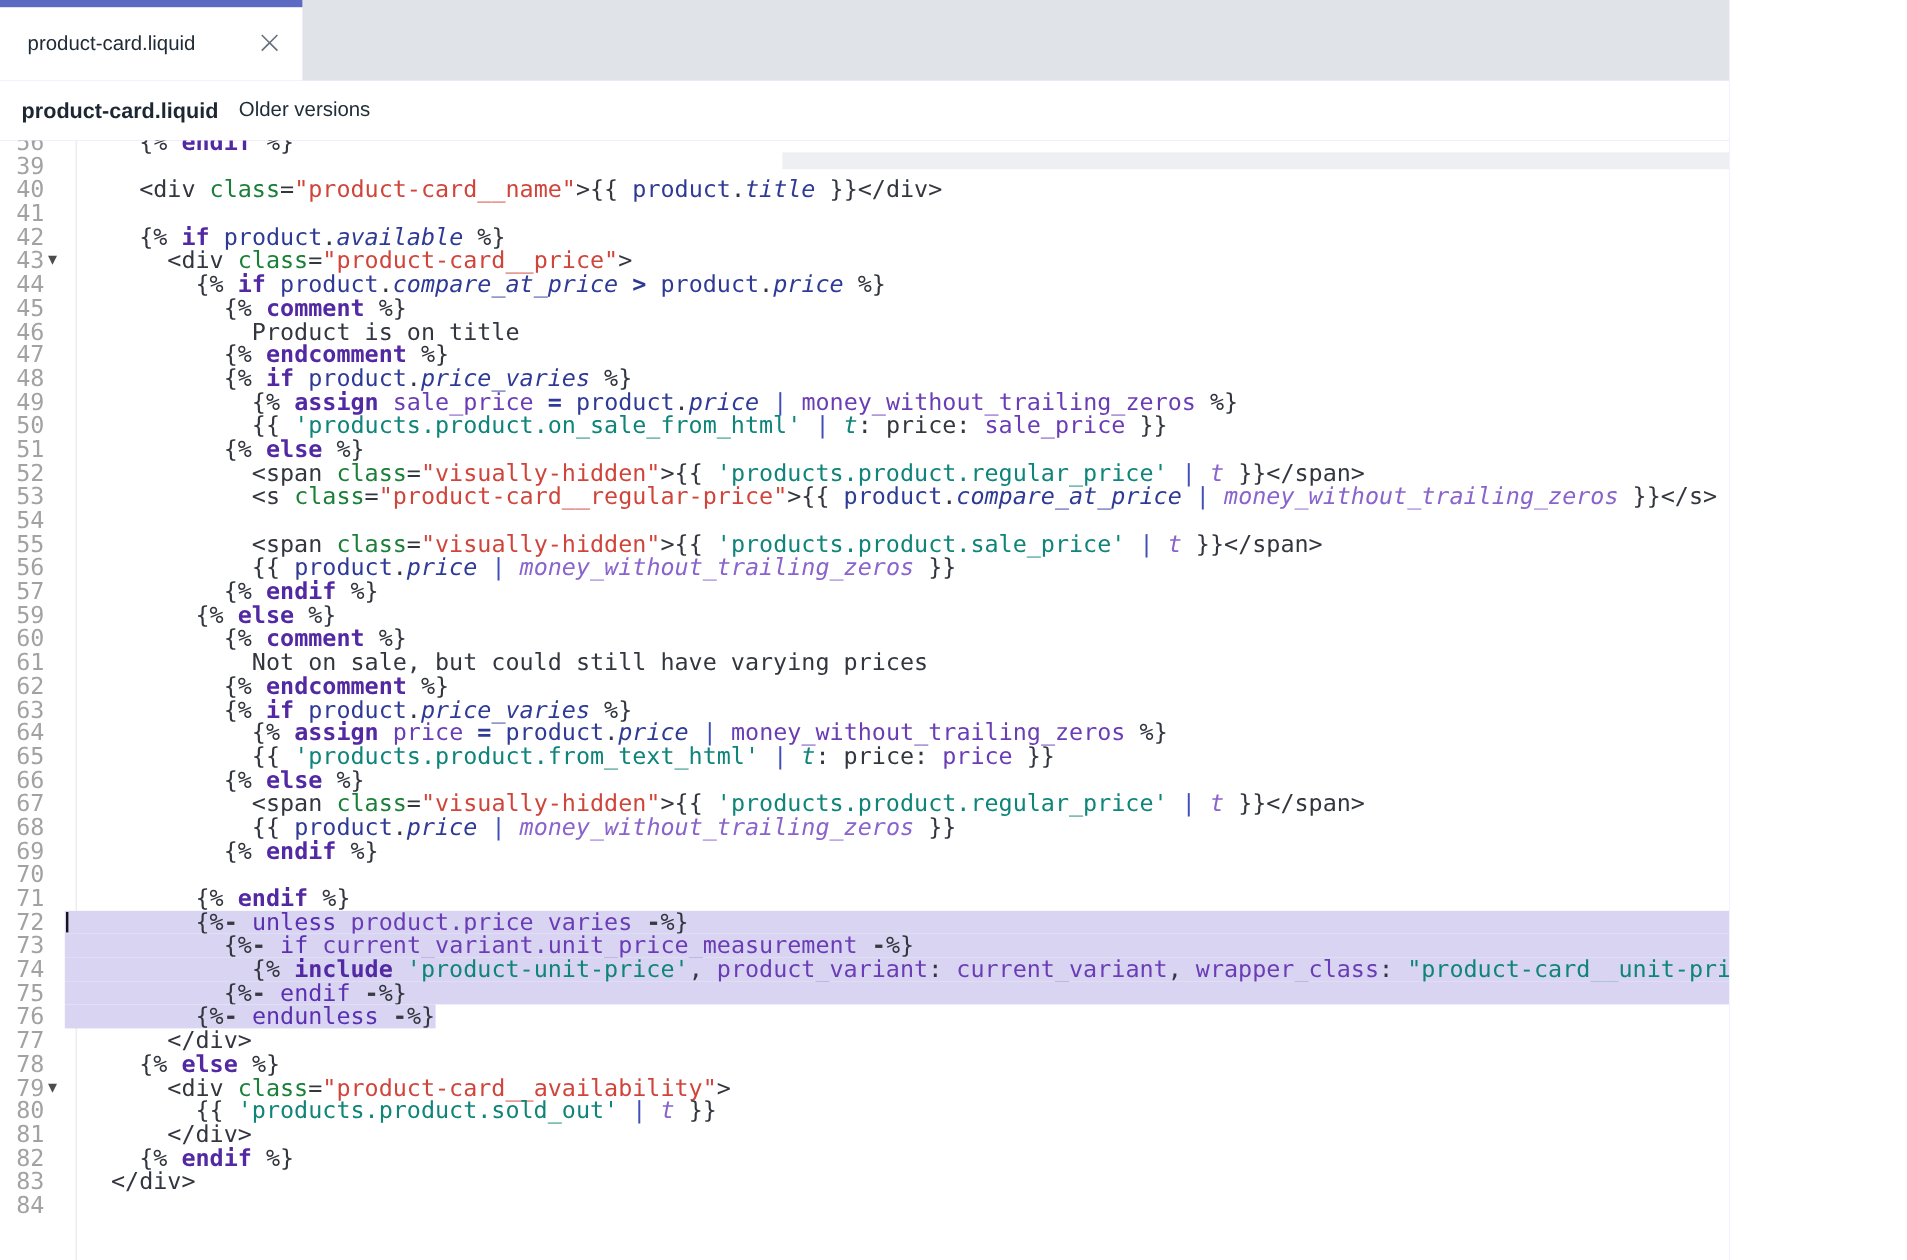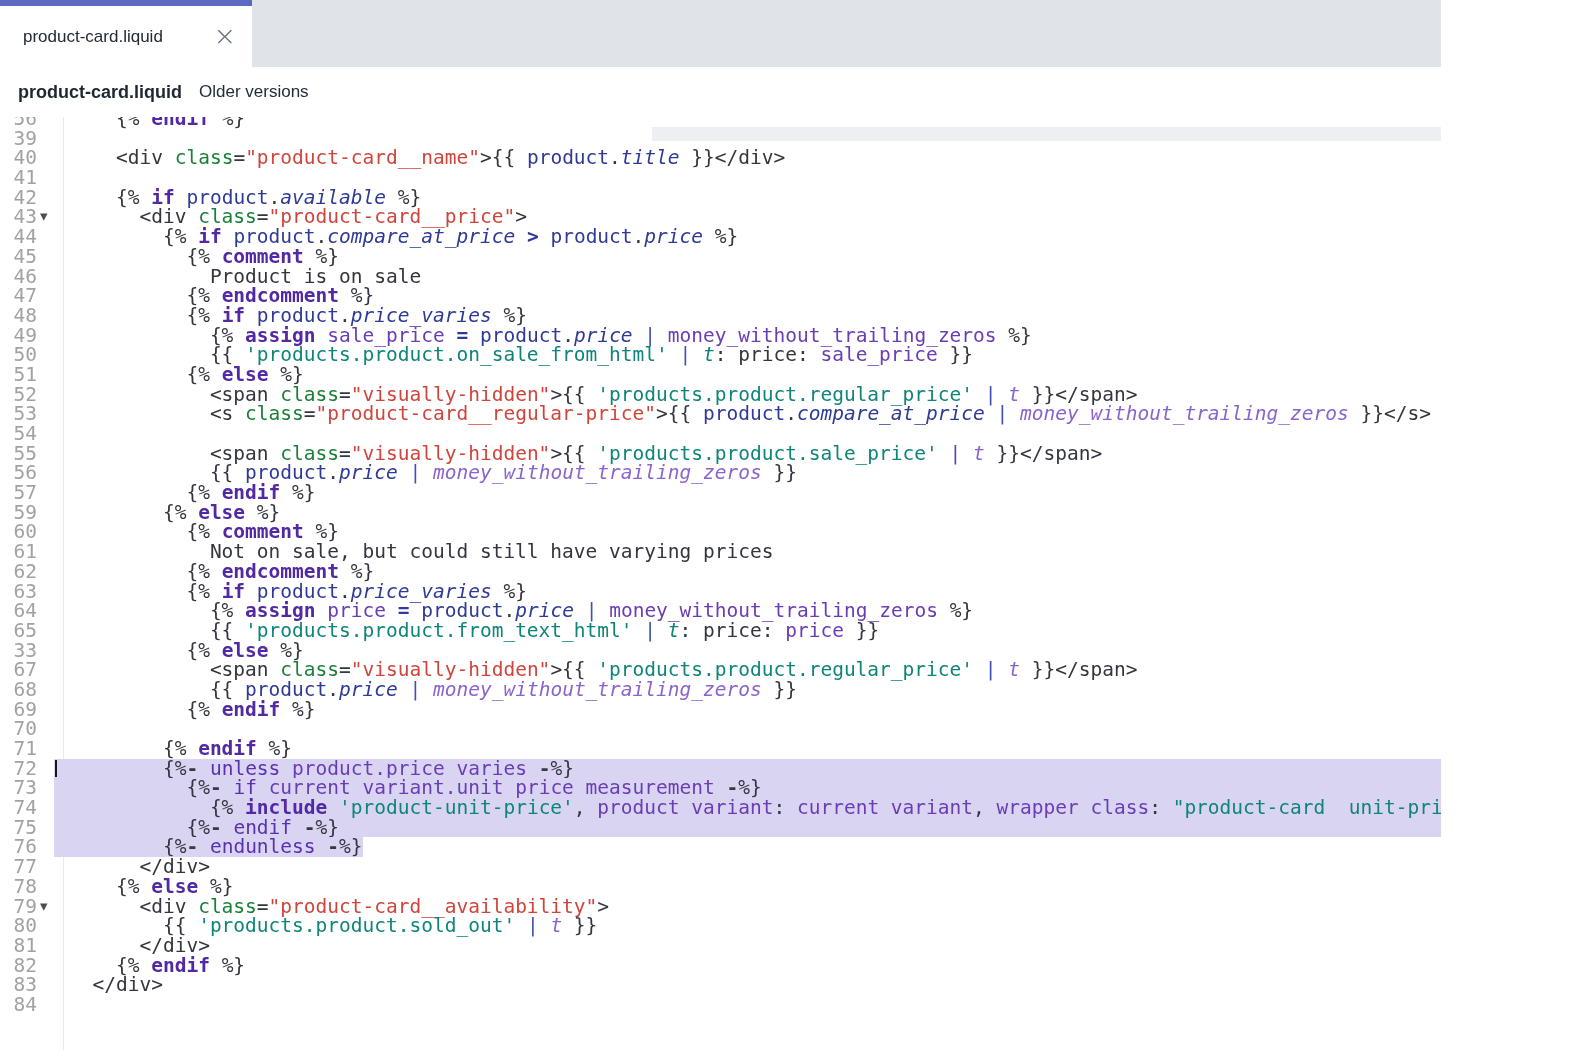--- a/index.html
+++ b/index.html
@@ -76,40 +76,40 @@
     <div class="scrollband"></div>
     <div class="code-lines">
         <div class="line"><span class="gutter">56</span><span class="lc"><span class="tk-pn">    {% </span><span class="tk-kw">endif</span><span class="tk-pn"> %}</span></span></div>
         <div class="line"><span class="gutter">39</span><span class="lc"></span></div>
         <div class="line"><span class="gutter">40</span><span class="lc"><span class="tk-pn">    &lt;div </span><span class="tk-attr">class</span><span class="tk-pn">=</span><span class="tk-astr">"product-card__name"</span><span class="tk-pn">&gt;{{ </span><span class="tk-var">product</span><span class="tk-pn">.</span><span class="tk-prop">title</span><span class="tk-pn"> }}&lt;/div&gt;</span></span></div>
         <div class="line"><span class="gutter">41</span><span class="lc"></span></div>
         <div class="line"><span class="gutter">42</span><span class="lc"><span class="tk-pn">    {% </span><span class="tk-kw">if</span><span class="tk-pn"> </span><span class="tk-var">product</span><span class="tk-pn">.</span><span class="tk-prop">available</span><span class="tk-pn"> %}</span></span></div>
         <div class="line"><span class="gutter">43<span class="fold">▾</span></span><span class="lc"><span class="tk-pn">      &lt;div </span><span class="tk-attr">class</span><span class="tk-pn">=</span><span class="tk-astr">"product-card__price"</span><span class="tk-pn">&gt;</span></span></div>
         <div class="line"><span class="gutter">44</span><span class="lc"><span class="tk-pn">        {% </span><span class="tk-kw">if</span><span class="tk-pn"> </span><span class="tk-var">product</span><span class="tk-pn">.</span><span class="tk-prop">compare_at_price</span><span class="tk-pn"> </span><span class="tk-op">&gt;</span><span class="tk-pn"> </span><span class="tk-var">product</span><span class="tk-pn">.</span><span class="tk-prop">price</span><span class="tk-pn"> %}</span></span></div>
         <div class="line"><span class="gutter">45</span><span class="lc"><span class="tk-pn">          {% </span><span class="tk-kw">comment</span><span class="tk-pn"> %}</span></span></div>
-        <div class="line"><span class="gutter">46</span><span class="lc"><span class="tk-pn">            Product is on sale</span></span></div>
+        <div class="line"><span class="gutter">46</span><span class="lc"><span class="tk-pn">            Product is on title</span></span></div>
         <div class="line"><span class="gutter">47</span><span class="lc"><span class="tk-pn">          {% </span><span class="tk-kw">endcomment</span><span class="tk-pn"> %}</span></span></div>
         <div class="line"><span class="gutter">48</span><span class="lc"><span class="tk-pn">          {% </span><span class="tk-kw">if</span><span class="tk-pn"> </span><span class="tk-var">product</span><span class="tk-pn">.</span><span class="tk-prop">price_varies</span><span class="tk-pn"> %}</span></span></div>
         <div class="line"><span class="gutter">49</span><span class="lc"><span class="tk-pn">            {% </span><span class="tk-kw">assign</span><span class="tk-pn"> </span><span class="tk-dvar">sale_price</span><span class="tk-pn"> </span><span class="tk-op">=</span><span class="tk-pn"> </span><span class="tk-var">product</span><span class="tk-pn">.</span><span class="tk-prop">price</span><span class="tk-pn"> </span><span class="tk-pipe">|</span><span class="tk-pn"> </span><span class="tk-dvar">money_without_trailing_zeros</span><span class="tk-pn"> %}</span></span></div>
         <div class="line"><span class="gutter">50</span><span class="lc"><span class="tk-pn">            {{ </span><span class="tk-lstr">'products.product.on_sale_from_html'</span><span class="tk-pn"> </span><span class="tk-pipe">|</span><span class="tk-pn"> </span><span class="tk-tfilt">t</span><span class="tk-pn">: price: </span><span class="tk-dvar">sale_price</span><span class="tk-pn"> }}</span></span></div>
         <div class="line"><span class="gutter">51</span><span class="lc"><span class="tk-pn">          {% </span><span class="tk-kw">else</span><span class="tk-pn"> %}</span></span></div>
         <div class="line"><span class="gutter">52</span><span class="lc"><span class="tk-pn">            &lt;span </span><span class="tk-attr">class</span><span class="tk-pn">=</span><span class="tk-astr">"visually-hidden"</span><span class="tk-pn">&gt;{{ </span><span class="tk-lstr">'products.product.regular_price'</span><span class="tk-pn"> </span><span class="tk-pipe">|</span><span class="tk-pn"> </span><span class="tk-filt">t</span><span class="tk-pn"> }}&lt;/span&gt;</span></span></div>
         <div class="line"><span class="gutter">53</span><span class="lc"><span class="tk-pn">            &lt;s </span><span class="tk-attr">class</span><span class="tk-pn">=</span><span class="tk-astr">"product-card__regular-price"</span><span class="tk-pn">&gt;{{ </span><span class="tk-var">product</span><span class="tk-pn">.</span><span class="tk-prop">compare_at_price</span><span class="tk-pn"> </span><span class="tk-pipe">|</span><span class="tk-pn"> </span><span class="tk-filt">money_without_trailing_zeros</span><span class="tk-pn"> }}&lt;/s&gt;</span></span></div>
         <div class="line"><span class="gutter">54</span><span class="lc"></span></div>
         <div class="line"><span class="gutter">55</span><span class="lc"><span class="tk-pn">            &lt;span </span><span class="tk-attr">class</span><span class="tk-pn">=</span><span class="tk-astr">"visually-hidden"</span><span class="tk-pn">&gt;{{ </span><span class="tk-lstr">'products.product.sale_price'</span><span class="tk-pn"> </span><span class="tk-pipe">|</span><span class="tk-pn"> </span><span class="tk-filt">t</span><span class="tk-pn"> }}&lt;/span&gt;</span></span></div>
         <div class="line"><span class="gutter">56</span><span class="lc"><span class="tk-pn">            {{ </span><span class="tk-var">product</span><span class="tk-pn">.</span><span class="tk-prop">price</span><span class="tk-pn"> </span><span class="tk-pipe">|</span><span class="tk-pn"> </span><span class="tk-filt">money_without_trailing_zeros</span><span class="tk-pn"> }}</span></span></div>
         <div class="line"><span class="gutter">57</span><span class="lc"><span class="tk-pn">          {% </span><span class="tk-kw">endif</span><span class="tk-pn"> %}</span></span></div>
         <div class="line"><span class="gutter">59</span><span class="lc"><span class="tk-pn">        {% </span><span class="tk-kw">else</span><span class="tk-pn"> %}</span></span></div>
         <div class="line"><span class="gutter">60</span><span class="lc"><span class="tk-pn">          {% </span><span class="tk-kw">comment</span><span class="tk-pn"> %}</span></span></div>
         <div class="line"><span class="gutter">61</span><span class="lc"><span class="tk-pn">            Not on sale, but could still have varying prices</span></span></div>
         <div class="line"><span class="gutter">62</span><span class="lc"><span class="tk-pn">          {% </span><span class="tk-kw">endcomment</span><span class="tk-pn"> %}</span></span></div>
         <div class="line"><span class="gutter">63</span><span class="lc"><span class="tk-pn">          {% </span><span class="tk-kw">if</span><span class="tk-pn"> </span><span class="tk-var">product</span><span class="tk-pn">.</span><span class="tk-prop">price_varies</span><span class="tk-pn"> %}</span></span></div>
         <div class="line"><span class="gutter">64</span><span class="lc"><span class="tk-pn">            {% </span><span class="tk-kw">assign</span><span class="tk-pn"> </span><span class="tk-dvar">price</span><span class="tk-pn"> </span><span class="tk-op">=</span><span class="tk-pn"> </span><span class="tk-var">product</span><span class="tk-pn">.</span><span class="tk-prop">price</span><span class="tk-pn"> </span><span class="tk-pipe">|</span><span class="tk-pn"> </span><span class="tk-dvar">money_without_trailing_zeros</span><span class="tk-pn"> %}</span></span></div>
         <div class="line"><span class="gutter">65</span><span class="lc"><span class="tk-pn">            {{ </span><span class="tk-lstr">'products.product.from_text_html'</span><span class="tk-pn"> </span><span class="tk-pipe">|</span><span class="tk-pn"> </span><span class="tk-tfilt">t</span><span class="tk-pn">: price: </span><span class="tk-dvar">price</span><span class="tk-pn"> }}</span></span></div>
-        <div class="line"><span class="gutter">33</span><span class="lc"><span class="tk-pn">          {% </span><span class="tk-kw">else</span><span class="tk-pn"> %}</span></span></div>
+        <div class="line"><span class="gutter">66</span><span class="lc"><span class="tk-pn">          {% </span><span class="tk-kw">else</span><span class="tk-pn"> %}</span></span></div>
         <div class="line"><span class="gutter">67</span><span class="lc"><span class="tk-pn">            &lt;span </span><span class="tk-attr">class</span><span class="tk-pn">=</span><span class="tk-astr">"visually-hidden"</span><span class="tk-pn">&gt;{{ </span><span class="tk-lstr">'products.product.regular_price'</span><span class="tk-pn"> </span><span class="tk-pipe">|</span><span class="tk-pn"> </span><span class="tk-filt">t</span><span class="tk-pn"> }}&lt;/span&gt;</span></span></div>
         <div class="line"><span class="gutter">68</span><span class="lc"><span class="tk-pn">            {{ </span><span class="tk-var">product</span><span class="tk-pn">.</span><span class="tk-prop">price</span><span class="tk-pn"> </span><span class="tk-pipe">|</span><span class="tk-pn"> </span><span class="tk-filt">money_without_trailing_zeros</span><span class="tk-pn"> }}</span></span></div>
         <div class="line"><span class="gutter">69</span><span class="lc"><span class="tk-pn">          {% </span><span class="tk-kw">endif</span><span class="tk-pn"> %}</span></span></div>
         <div class="line"><span class="gutter">70</span><span class="lc"></span></div>
         <div class="line"><span class="gutter">71</span><span class="lc"><span class="tk-pn">        {% </span><span class="tk-kw">endif</span><span class="tk-pn"> %}</span></span></div>
         <div class="line sel-full"><span class="gutter">72</span><span class="lc"><span class="tk-pn">        {%</span><span class="tk-opd">-</span><span class="tk-pn"> </span><span class="tk-kwl">unless</span><span class="tk-pn"> </span><span class="tk-dvar">product.price_varies</span><span class="tk-pn"> </span><span class="tk-opd">-</span><span class="tk-pn">%}</span></span><span class="cursor"></span></div>
         <div class="line sel-full"><span class="gutter">73</span><span class="lc"><span class="tk-pn">          {%</span><span class="tk-opd">-</span><span class="tk-pn"> </span><span class="tk-kwl">if</span><span class="tk-pn"> </span><span class="tk-dvar">current_variant.unit_price_measurement</span><span class="tk-pn"> </span><span class="tk-opd">-</span><span class="tk-pn">%}</span></span></div>
         <div class="line sel-full"><span class="gutter">74</span><span class="lc"><span class="tk-pn">            {% </span><span class="tk-kw">include</span><span class="tk-pn"> </span><span class="tk-lstr">'product-unit-price'</span><span class="tk-pn">, </span><span class="tk-dvar">product_variant</span><span class="tk-pn">: </span><span class="tk-dvar">current_variant</span><span class="tk-pn">, </span><span class="tk-dvar">wrapper_class</span><span class="tk-pn">: </span><span class="tk-lstr">"product-card__unit-price"</span><span class="tk-pn"> %}</span></span></div>
         <div class="line sel-full"><span class="gutter">75</span><span class="lc"><span class="tk-pn">          {%</span><span class="tk-opd">-</span><span class="tk-pn"> </span><span class="tk-kwl">endif</span><span class="tk-pn"> </span><span class="tk-opd">-</span><span class="tk-pn">%}</span></span></div>
         <div class="line sel-part"><span class="gutter">76</span><span class="lc"><span class="tk-pn">        {%</span><span class="tk-opd">-</span><span class="tk-pn"> </span><span class="tk-kwl">endunless</span><span class="tk-pn"> </span><span class="tk-opd">-</span><span class="tk-pn">%}</span></span></div>

